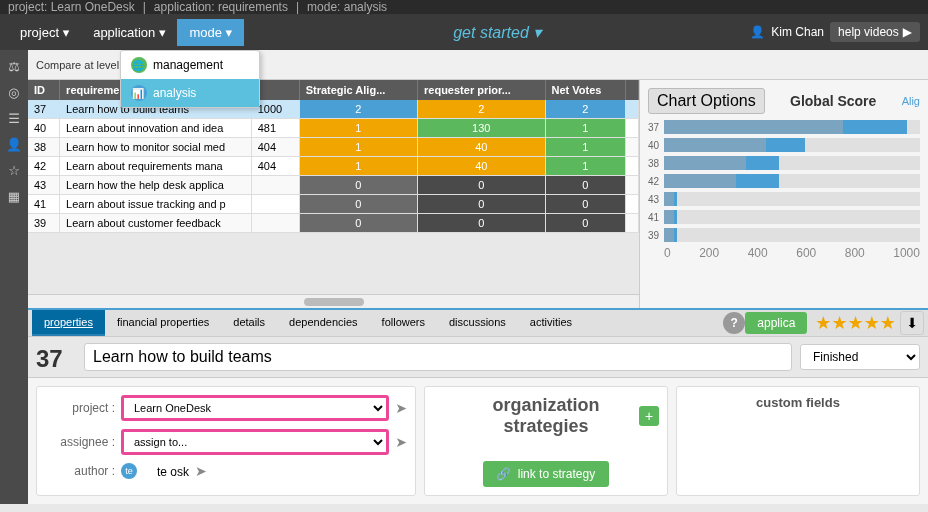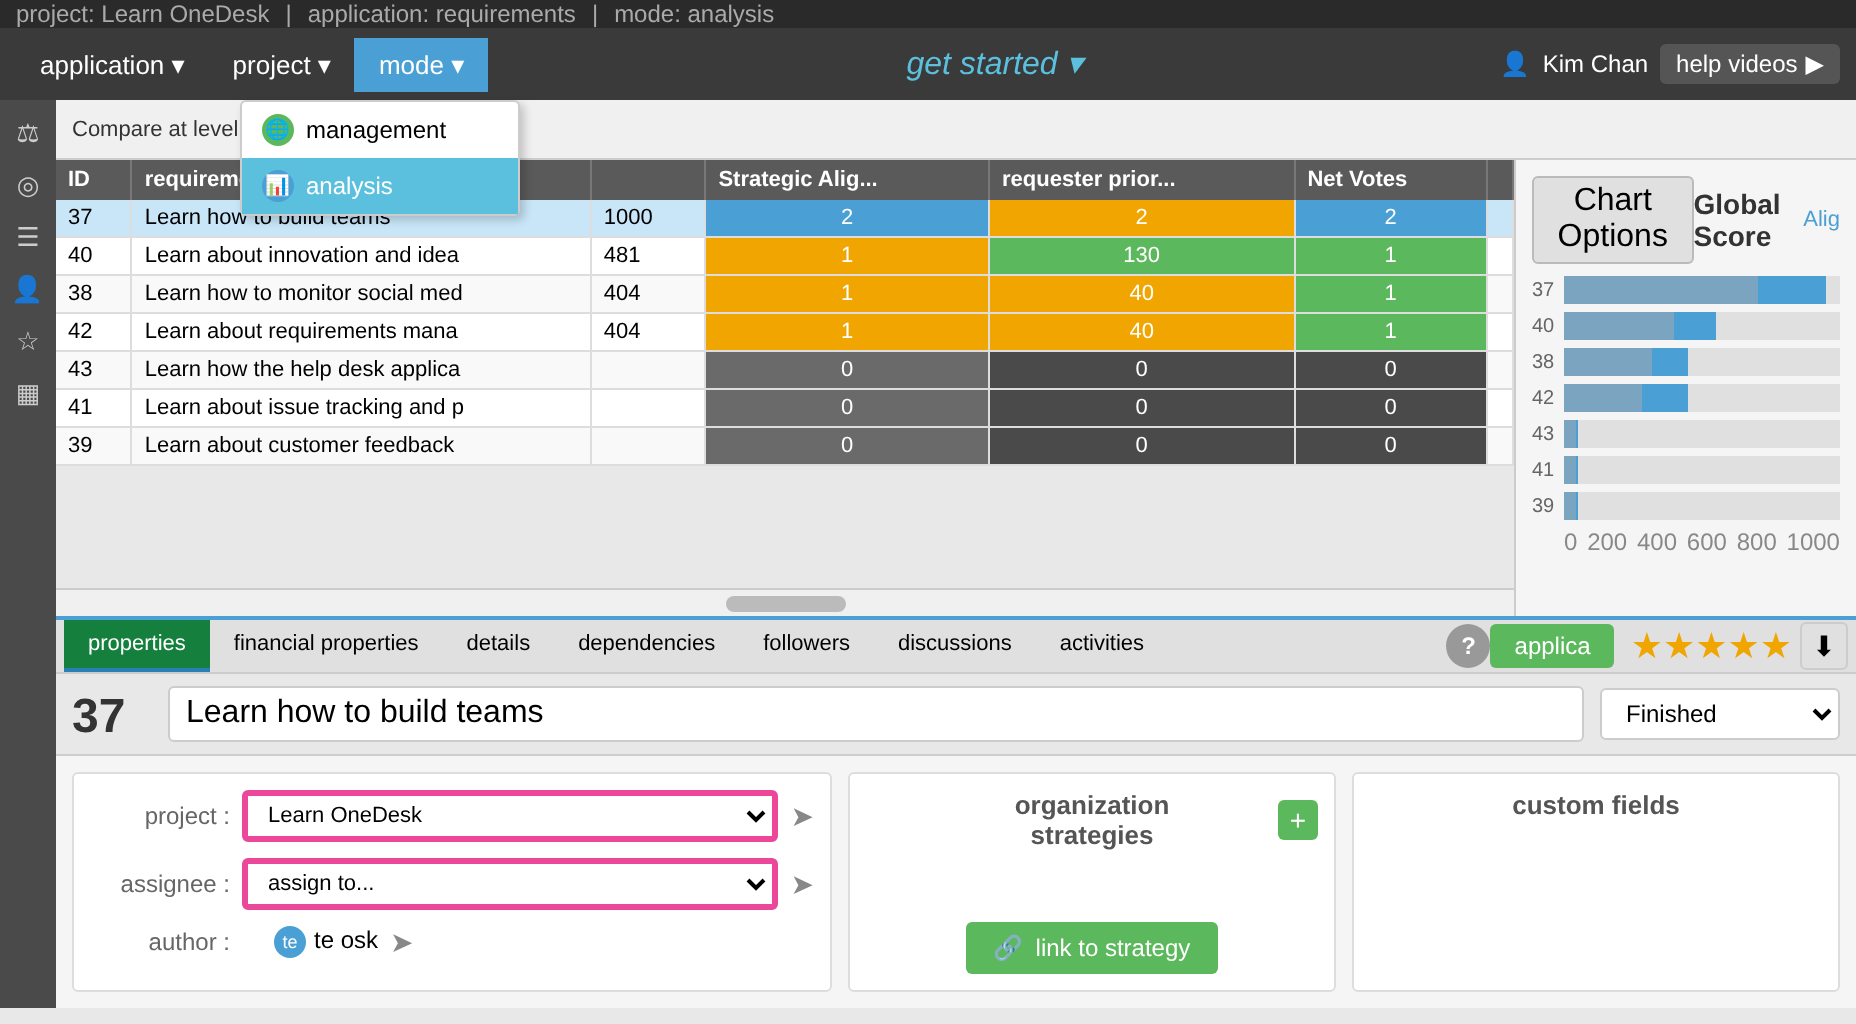--- a/index.html
+++ b/index.html
@@ -163,21 +163,21 @@
 
     
     .split-view {
       display: flex;
       flex: 1;
       overflow: hidden;
     }
 
     
     .table-area {
-      width: 730px;
+      width: 612px;
       display: flex;
       flex-direction: column;
       border-right: 1px solid #ccc;
     }
 
     
     .req-table {
       flex: 1;
       overflow: auto;
     }
@@ -272,23 +272,24 @@
       border-bottom: 1px solid #ccc;
       padding: 0 4px;
     }
     .tab {
       padding: 6px 12px;
       cursor: pointer;
       font-size: 11px;
       border-bottom: 2px solid transparent;
     }
     .tab.active {
-      background: #15803d;
+      background: #0369a1;
       color: #fff;
       border-bottom: 2px solid #2a7fb4;
+      text-decoration: underline;
     }
     .tab-spacer { flex: 1; }
     .question-btn {
       width: 22px;
       height: 22px;
       border-radius: 50%;
       background: #999;
       color: #fff;
       border: none;
       cursor: pointer;
@@ -380,23 +381,22 @@
       background: #fff;
       font-size: 11px;
     }
     .field-arrow {
       color: #888;
       cursor: pointer;
       font-size: 14px;
     }
     .author-area {
       display: flex;
-      align-items: flex-start;
-      gap: 4px;
-      margin-left: 16px;
+      align-items: flex-end;
+      gap: 20px;
     }
     .author-icon {
       width: 16px;
       height: 16px;
       border-radius: 50%;
       background: #4a9fd4;
       display: flex;
       align-items: center;
       justify-content: center;
       color: #fff;
@@ -412,21 +412,21 @@
       padding: 8px;
       display: flex;
       flex-direction: column;
     }
     .org-header {
       display: flex;
       align-items: center;
       justify-content: space-between;
       margin-bottom: 8px;
     }
-    .org-title { font-size: 13px; font-weight: bold; color: #555; text-align: center; flex: 1; }
+    .org-title { font-size: 18px; font-weight: bold; color: #555; text-align: center; flex: 1; }
     .add-btn {
       width: 20px;
       height: 20px;
       background: #5cb85c;
       color: #fff;
       border: none;
       border-radius: 3px;
       cursor: pointer;
       font-size: 14px;
       display: flex;
@@ -463,22 +463,22 @@
 
 <div class="top-bar">
   <span>project: Learn OneDesk</span>
   <span>|</span>
   <span>application: requirements</span>
   <span>|</span>
   <span>mode: analysis</span>
 </div>
 
 <div class="nav-bar">
+  <button class="nav-btn">project ▾</button>
   <button class="nav-btn">application ▾</button>
-  <button class="nav-btn">project ▾</button>
   <button class="nav-btn active">mode ▾</button>
 
   <div class="dropdown-menu">
     <div class="dropdown-item">
       <div class="dropdown-icon green">🌐</div>
       <span>management</span>
     </div>
     <div class="dropdown-item selected">
       <div class="dropdown-icon">📊</div>
       <span>analysis</span>

